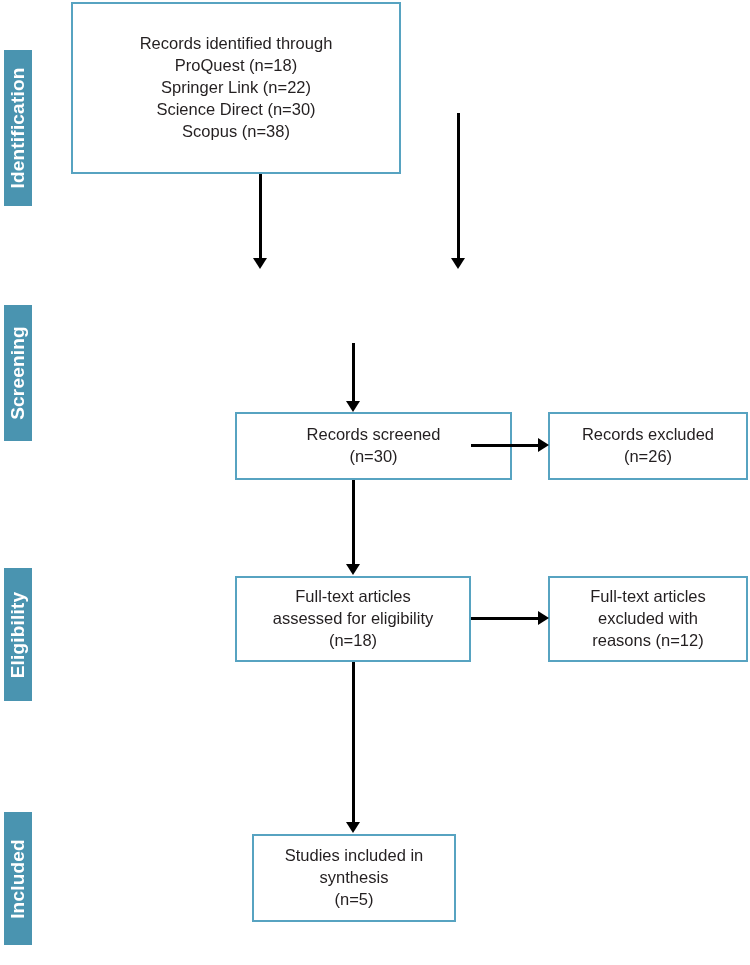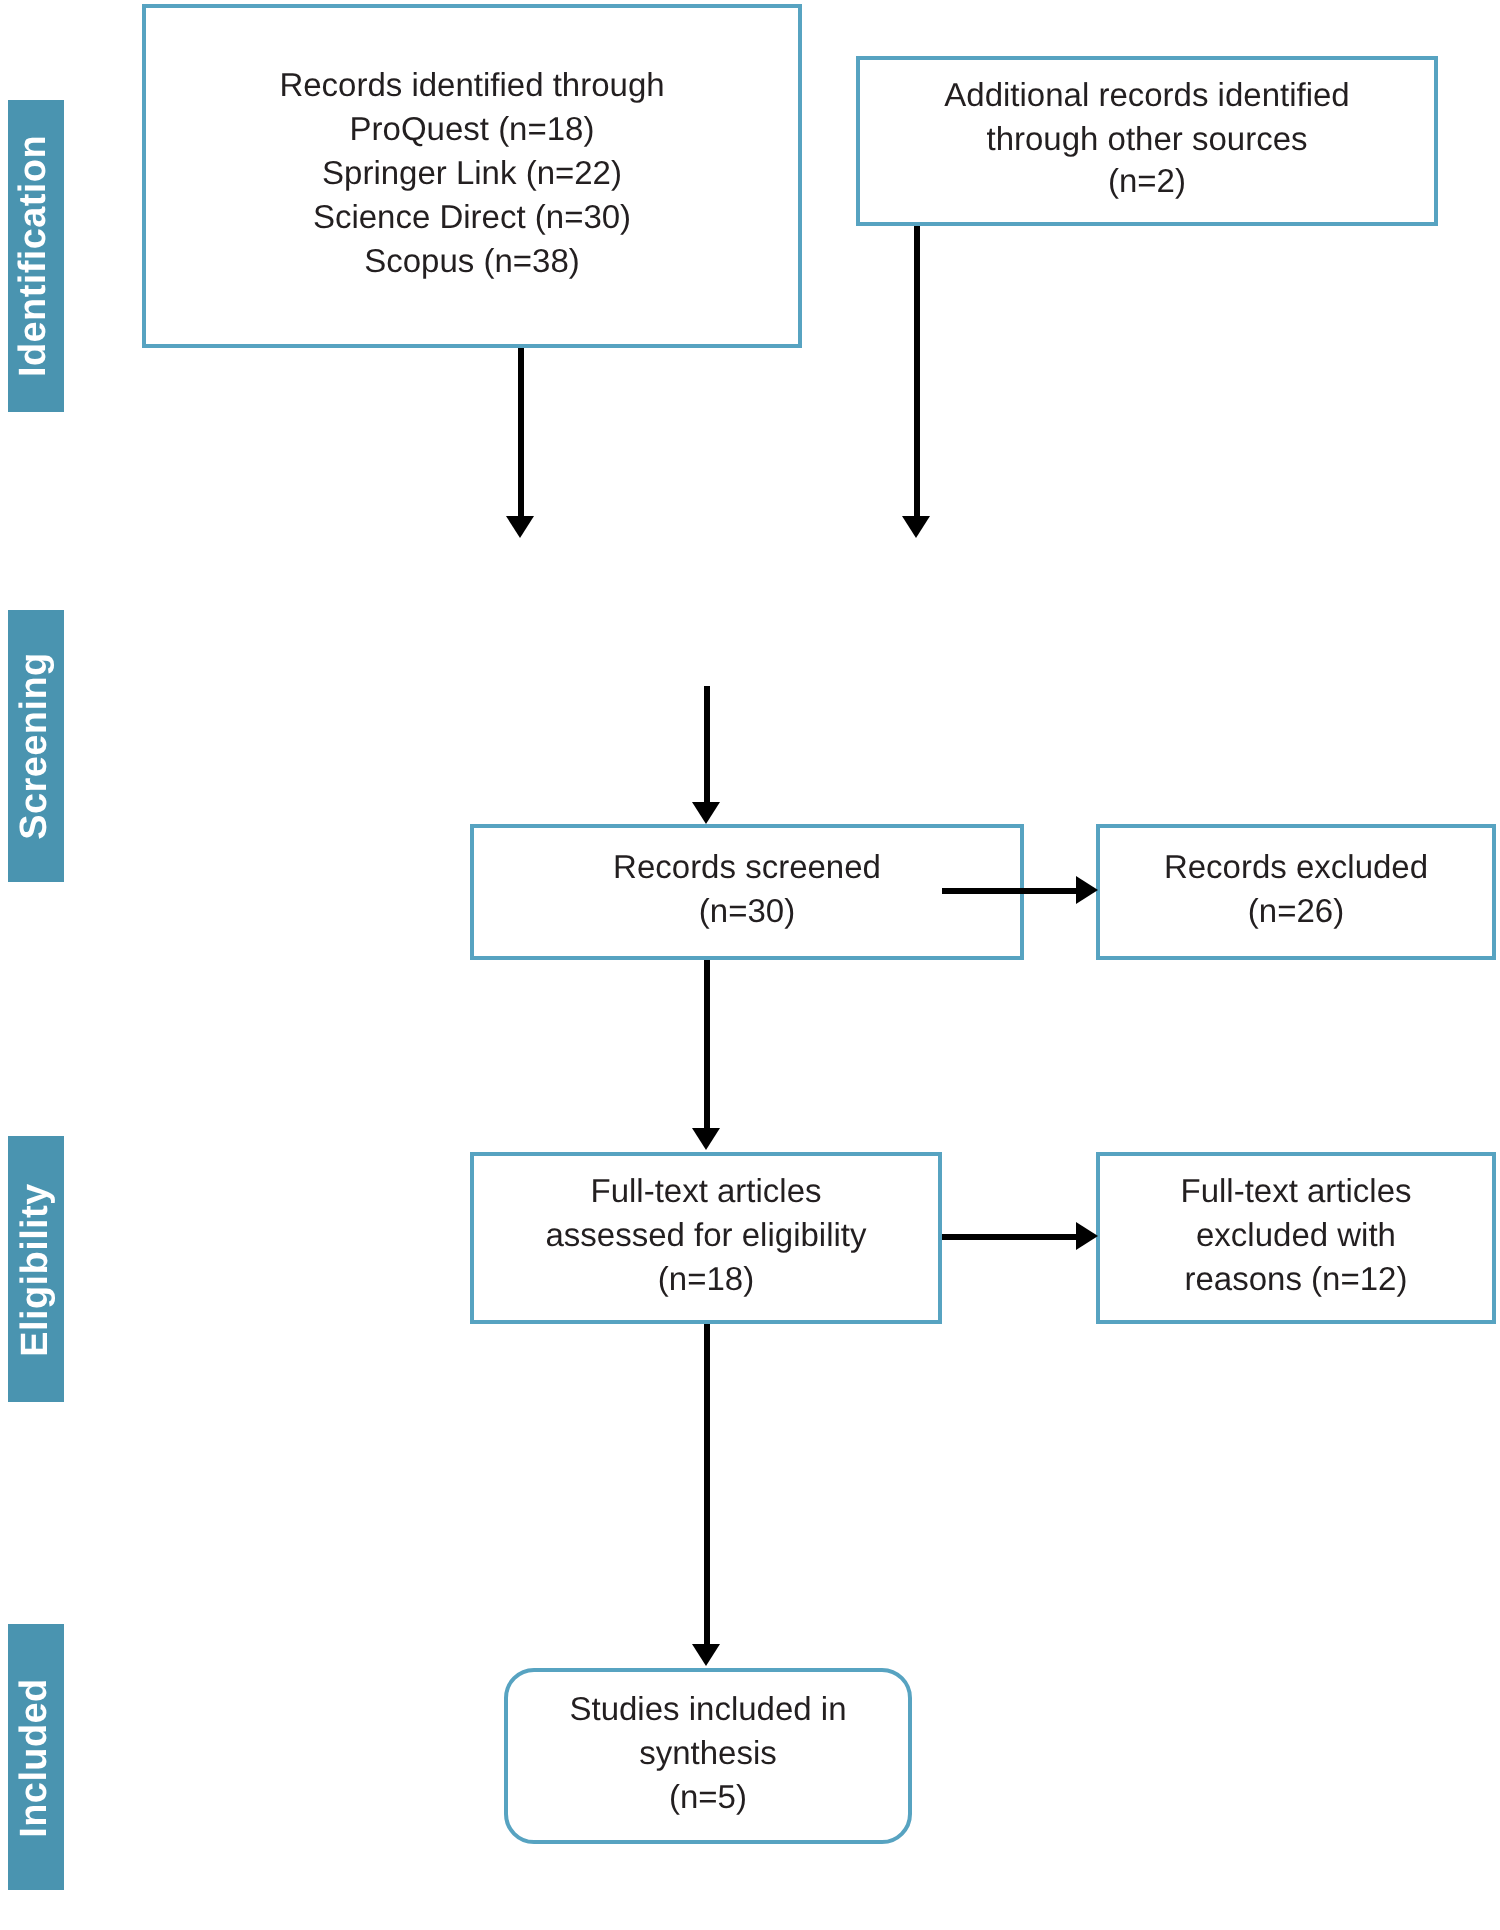--- a/index.html
+++ b/index.html
@@ -107,25 +107,20 @@
   </div>
 
   <div class="flow-box" style="left:71px; top:2px; width:330px; height:172px;justify-content:center;">
     <span class="line">Records identified through</span>
     <span class="line">ProQuest (n=18)</span>
     <span class="line">Springer Link (n=22)</span>
     <span class="line">Science Direct (n=30)</span>
     <span class="line">Scopus (n=38)</span>
   </div>
 
-  <div class="flow-box" style="left:428px; top:28px; width:291px; height:85px;">
-    <span class="line">Additional records identified</span>
-    <span class="line">through other sources</span>
-    <span class="line">(n=2)</span>
-  </div>
 
   <div class="vline" style="left:259px; top:174px; height:85px;"></div>
   <div class="arrow-down" style="left:253px; top:258px;"></div>
 
   <div class="vline" style="left:457px; top:113px; height:146px;"></div>
   <div class="arrow-down" style="left:451px; top:258px;"></div>
 
 
   <div class="vline" style="left:352px; top:343px; height:59px;"></div>
   <div class="arrow-down" style="left:346px; top:401px;"></div>
@@ -157,19 +152,19 @@
     <span class="line">excluded with</span>
     <span class="line">reasons (n=12)</span>
   </div>
 
   <div class="hline" style="left:471px; top:617px; width:68px;"></div>
   <div class="arrow-right" style="left:538px; top:611px;"></div>
 
   <div class="vline" style="left:352px; top:662px; height:161px;"></div>
   <div class="arrow-down" style="left:346px; top:822px;"></div>
 
-  <div class="flow-box" style="left:252px; top:834px; width:204px; height:88px;border-radius:15px;">
+  <div class="flow-box" style="left:252px; top:834px; width:204px; height:88px;">
     <span class="line">Studies included in</span>
     <span class="line">synthesis</span>
     <span class="line">(n=5)</span>
   </div>
 
 </div>
 
 </body></html>

